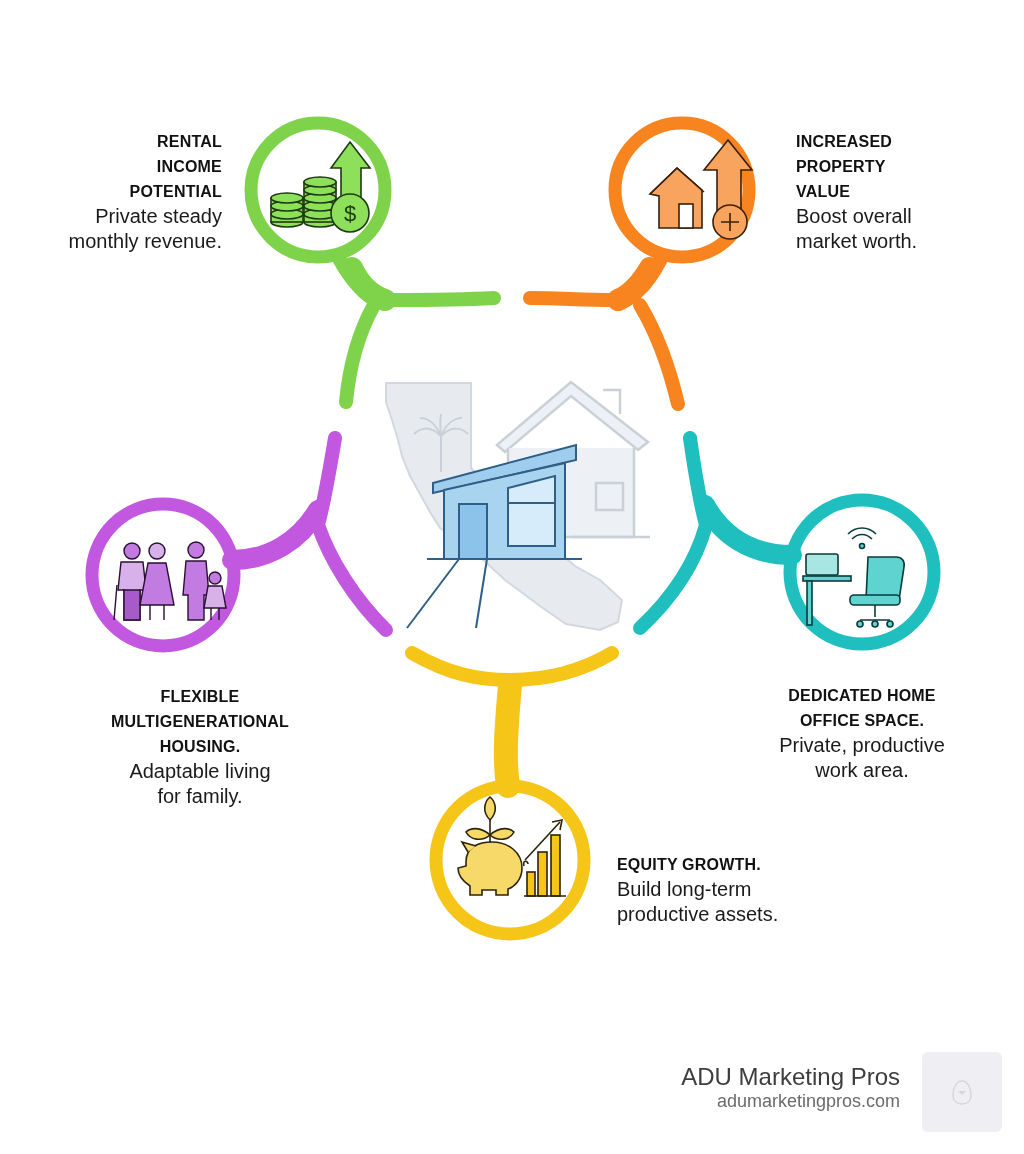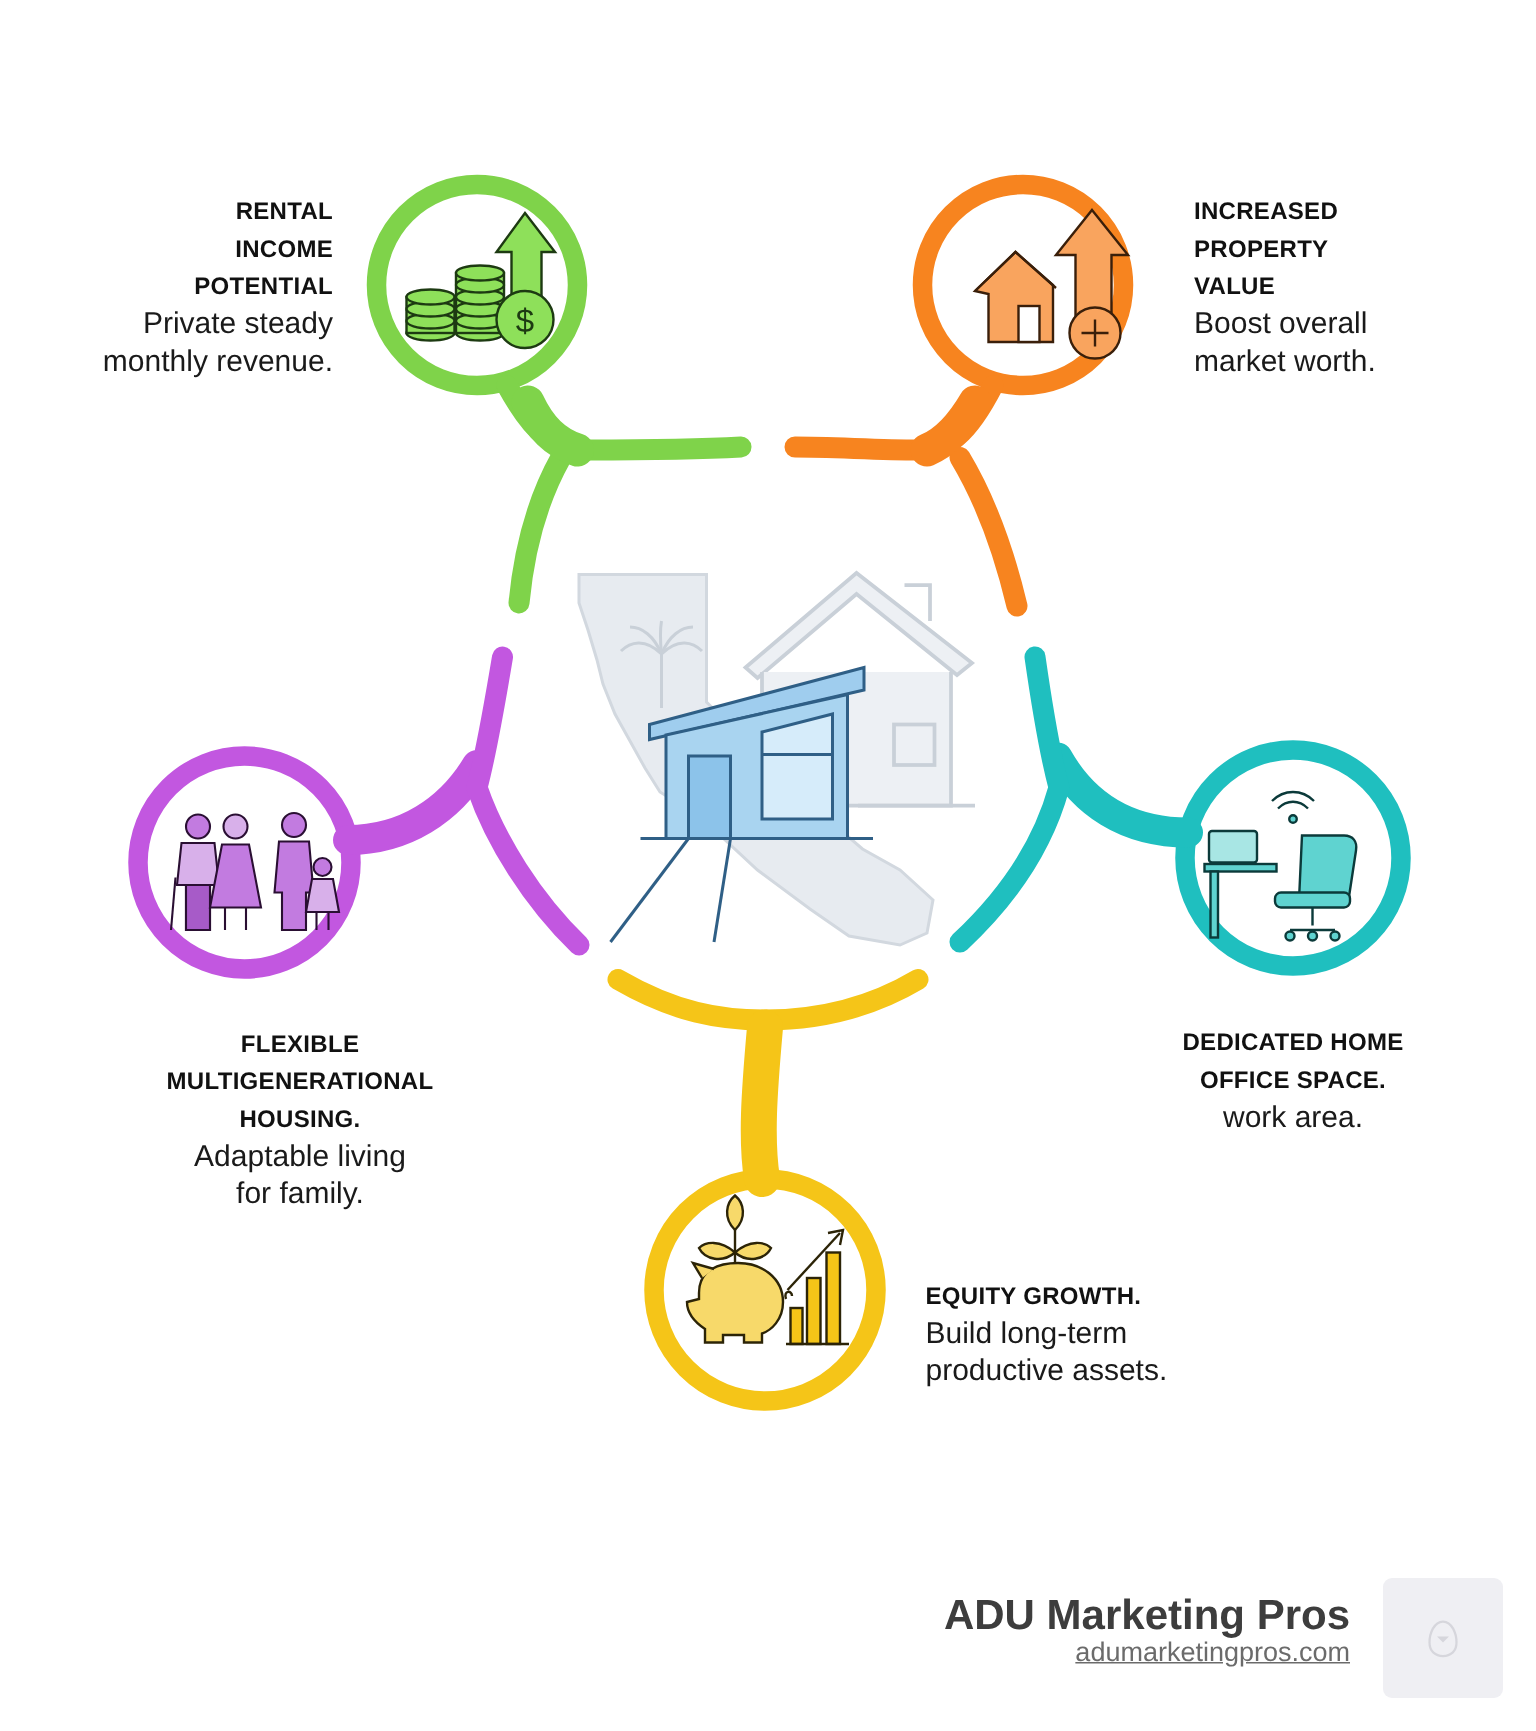--- a/index.html
+++ b/index.html
@@ -6,22 +6,22 @@
   body { width: 1024px; height: 1154px; position: relative; overflow: hidden;
          font-family: "Liberation Sans", "DejaVu Sans", sans-serif; color: #111; }
   #diagram { position: absolute; left: 0; top: 0; width: 1024px; height: 1154px; }
   .label { position: absolute; line-height: 1.0; }
   .label .title { font-weight: 700; font-size: 16px; letter-spacing: 0.2px; color: #111; display: block; line-height: 25px; }
   .label .desc { font-size: 20px; color: #1a1a1a; display: block; line-height: 25px; }
   .right { text-align: right; }
   .left { text-align: left; }
   .center { text-align: center; }
   #brand { position: absolute; right: 124px; top: 1064px; text-align: right; }
-  #brand .name { font-weight: 700; font-size: 28px; color: #3d3d3d; display: block; line-height: 26px; }
-  #brand .url { font-size: 18px; color: #6b6b6b; display: block; line-height: 22px; text-decoration: underline; }
+  #brand .name { font-weight: 400; font-size: 24px; color: #3d3d3d; display: block; line-height: 26px; }
+  #brand .url { font-size: 18px; color: #6b6b6b; display: block; line-height: 22px; }
   #brand-logo { position: absolute; left: 922px; top: 1052px; width: 80px; height: 80px;
                 background: #efeff3; border-radius: 6px; }
   #brand-logo svg { position: absolute; left: 28px; top: 26px; }
 </style>
 </head>
 <body>
 
 <svg id="diagram" width="1024" height="1154" viewBox="0 0 1024 1154" xmlns="http://www.w3.org/2000/svg">
 
   <g>
@@ -185,20 +185,21 @@
   <span class="title">FLEXIBLE</span>
   <span class="title">MULTIGENERATIONAL</span>
   <span class="title">HOUSING.</span>
   <span class="desc">Adaptable living</span>
   <span class="desc">for family.</span>
 </div>
 
 <div class="label center" style="left:732px; width:260px; top:683px;">
   <span class="title">DEDICATED HOME</span>
   <span class="title">OFFICE SPACE.</span>
+  <span class="desc">Private, productive</span>
   <span class="desc">work area.</span>
 </div>
 
 <div class="label left" style="left:617px; top:852px;">
   <span class="title">EQUITY GROWTH.</span>
   <span class="desc">Build long-term</span>
   <span class="desc">productive assets.</span>
 </div>
 
 <div id="brand">

